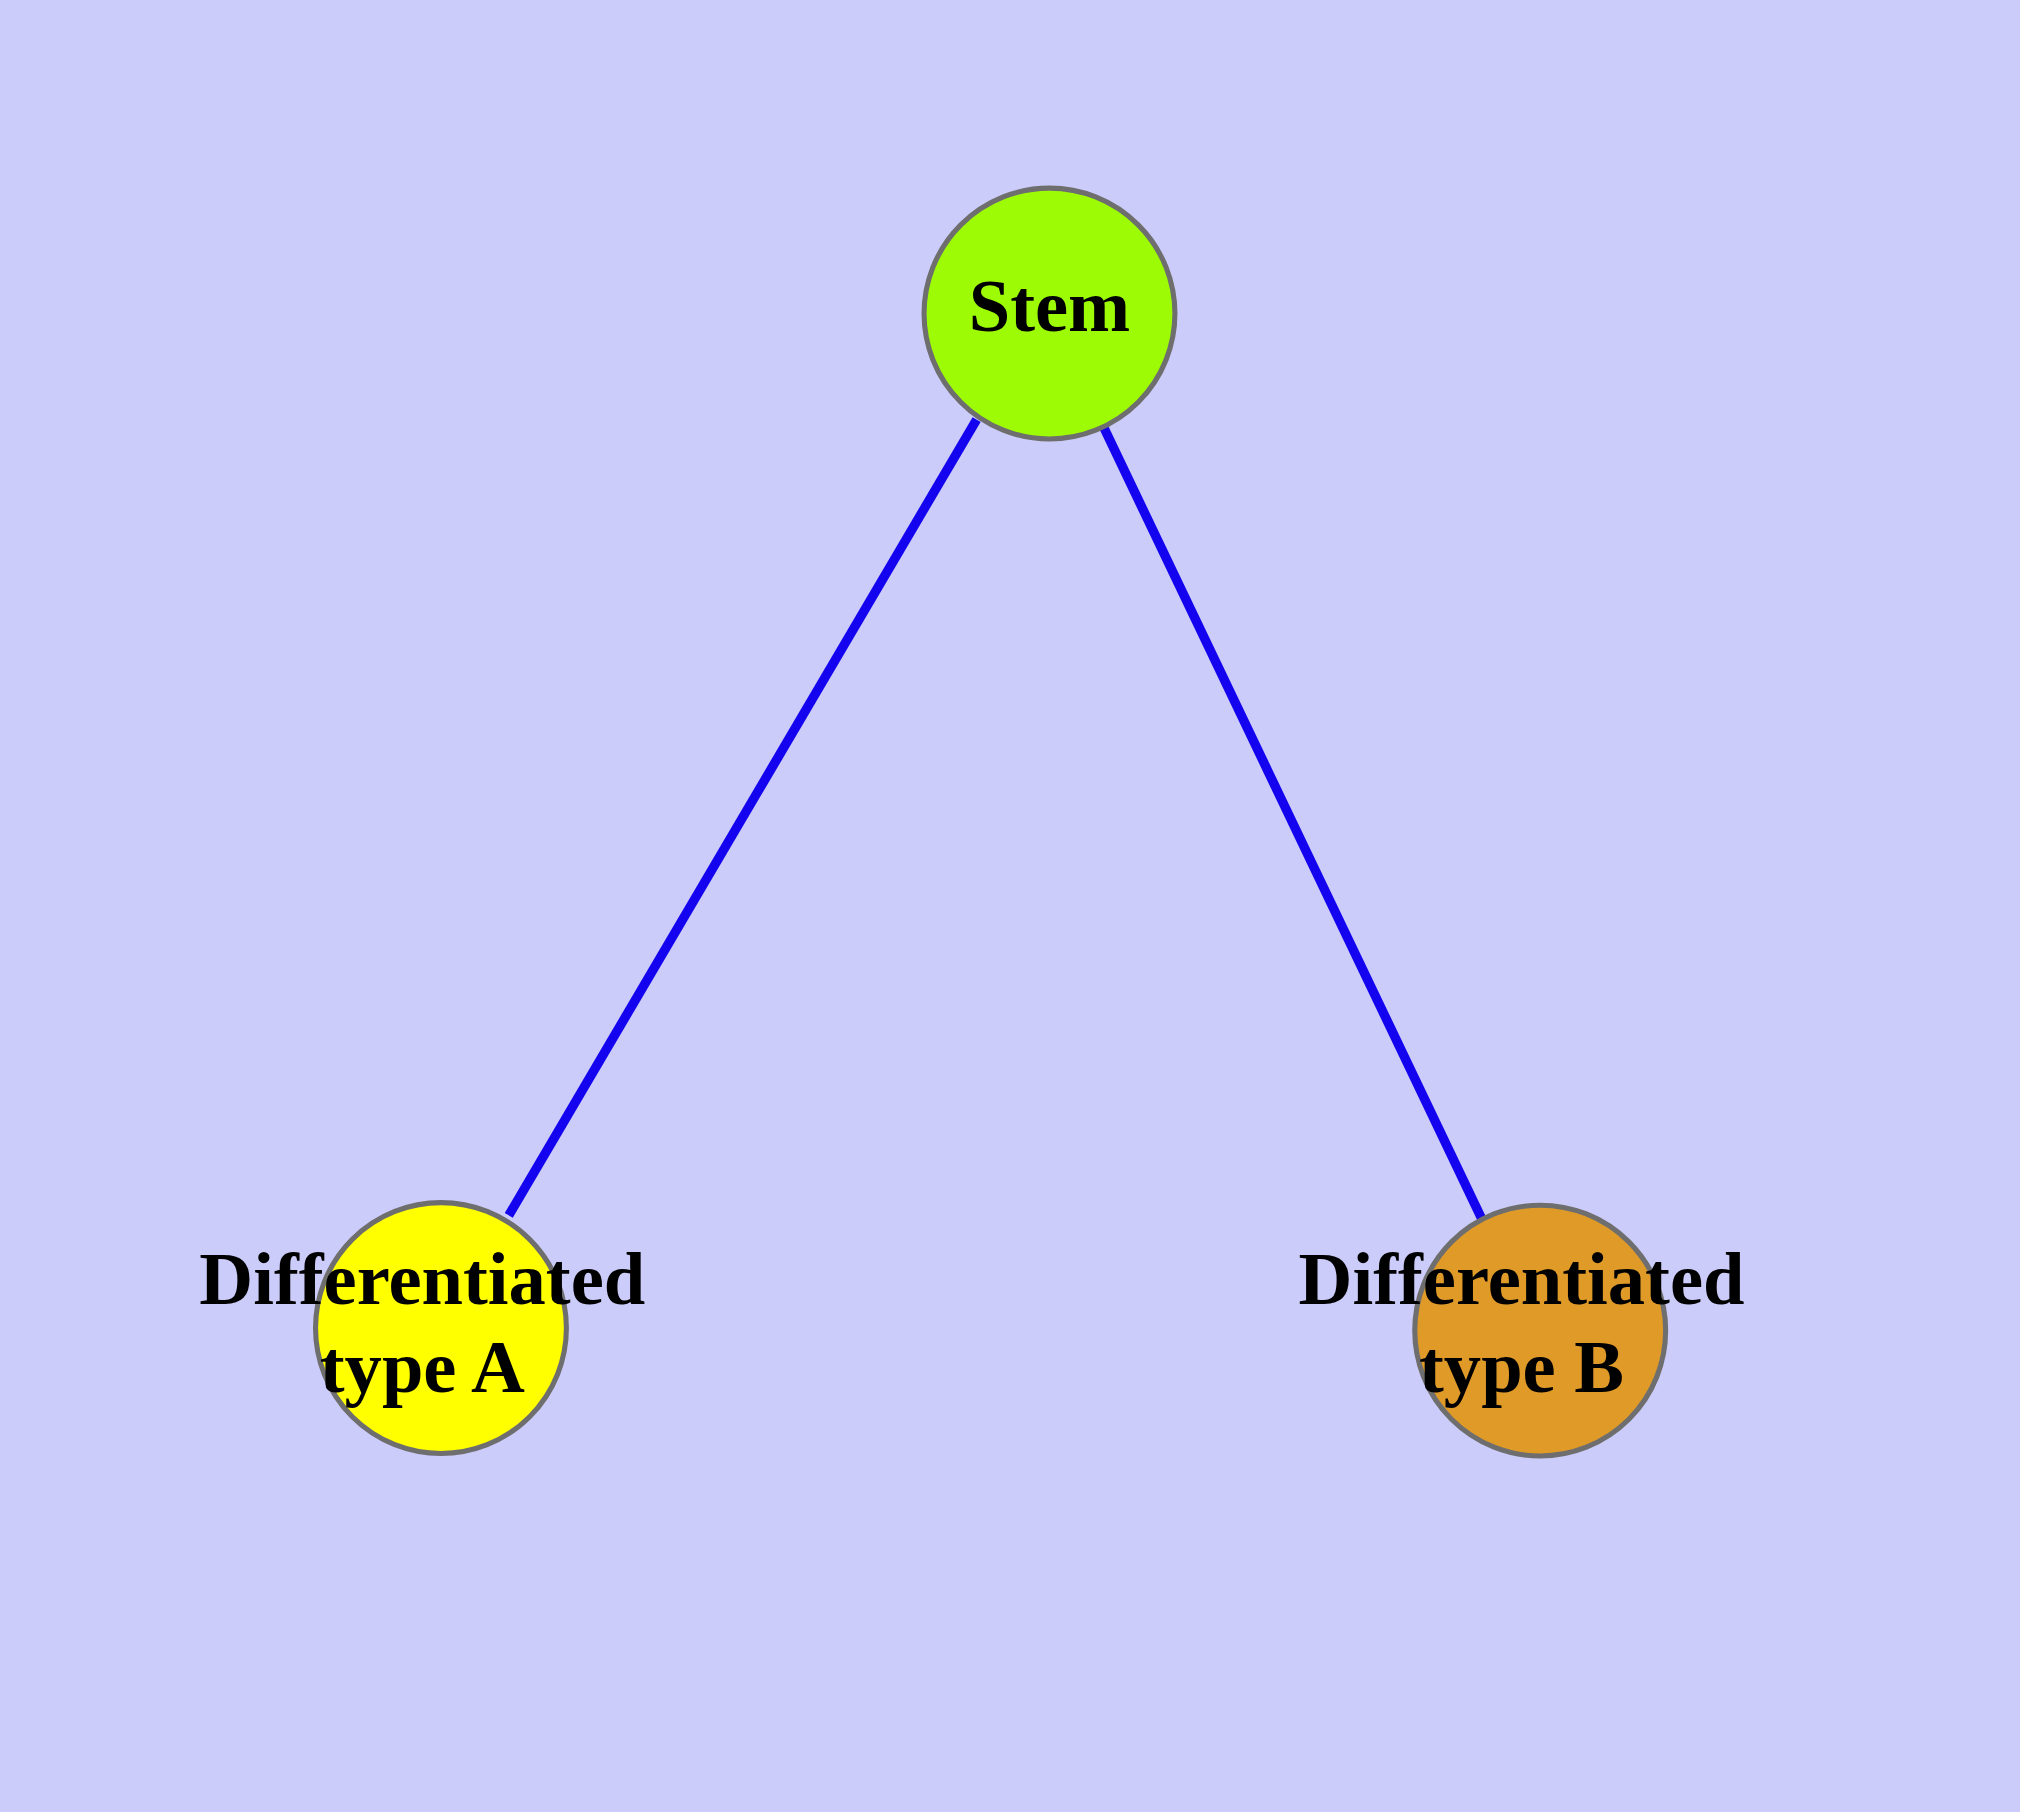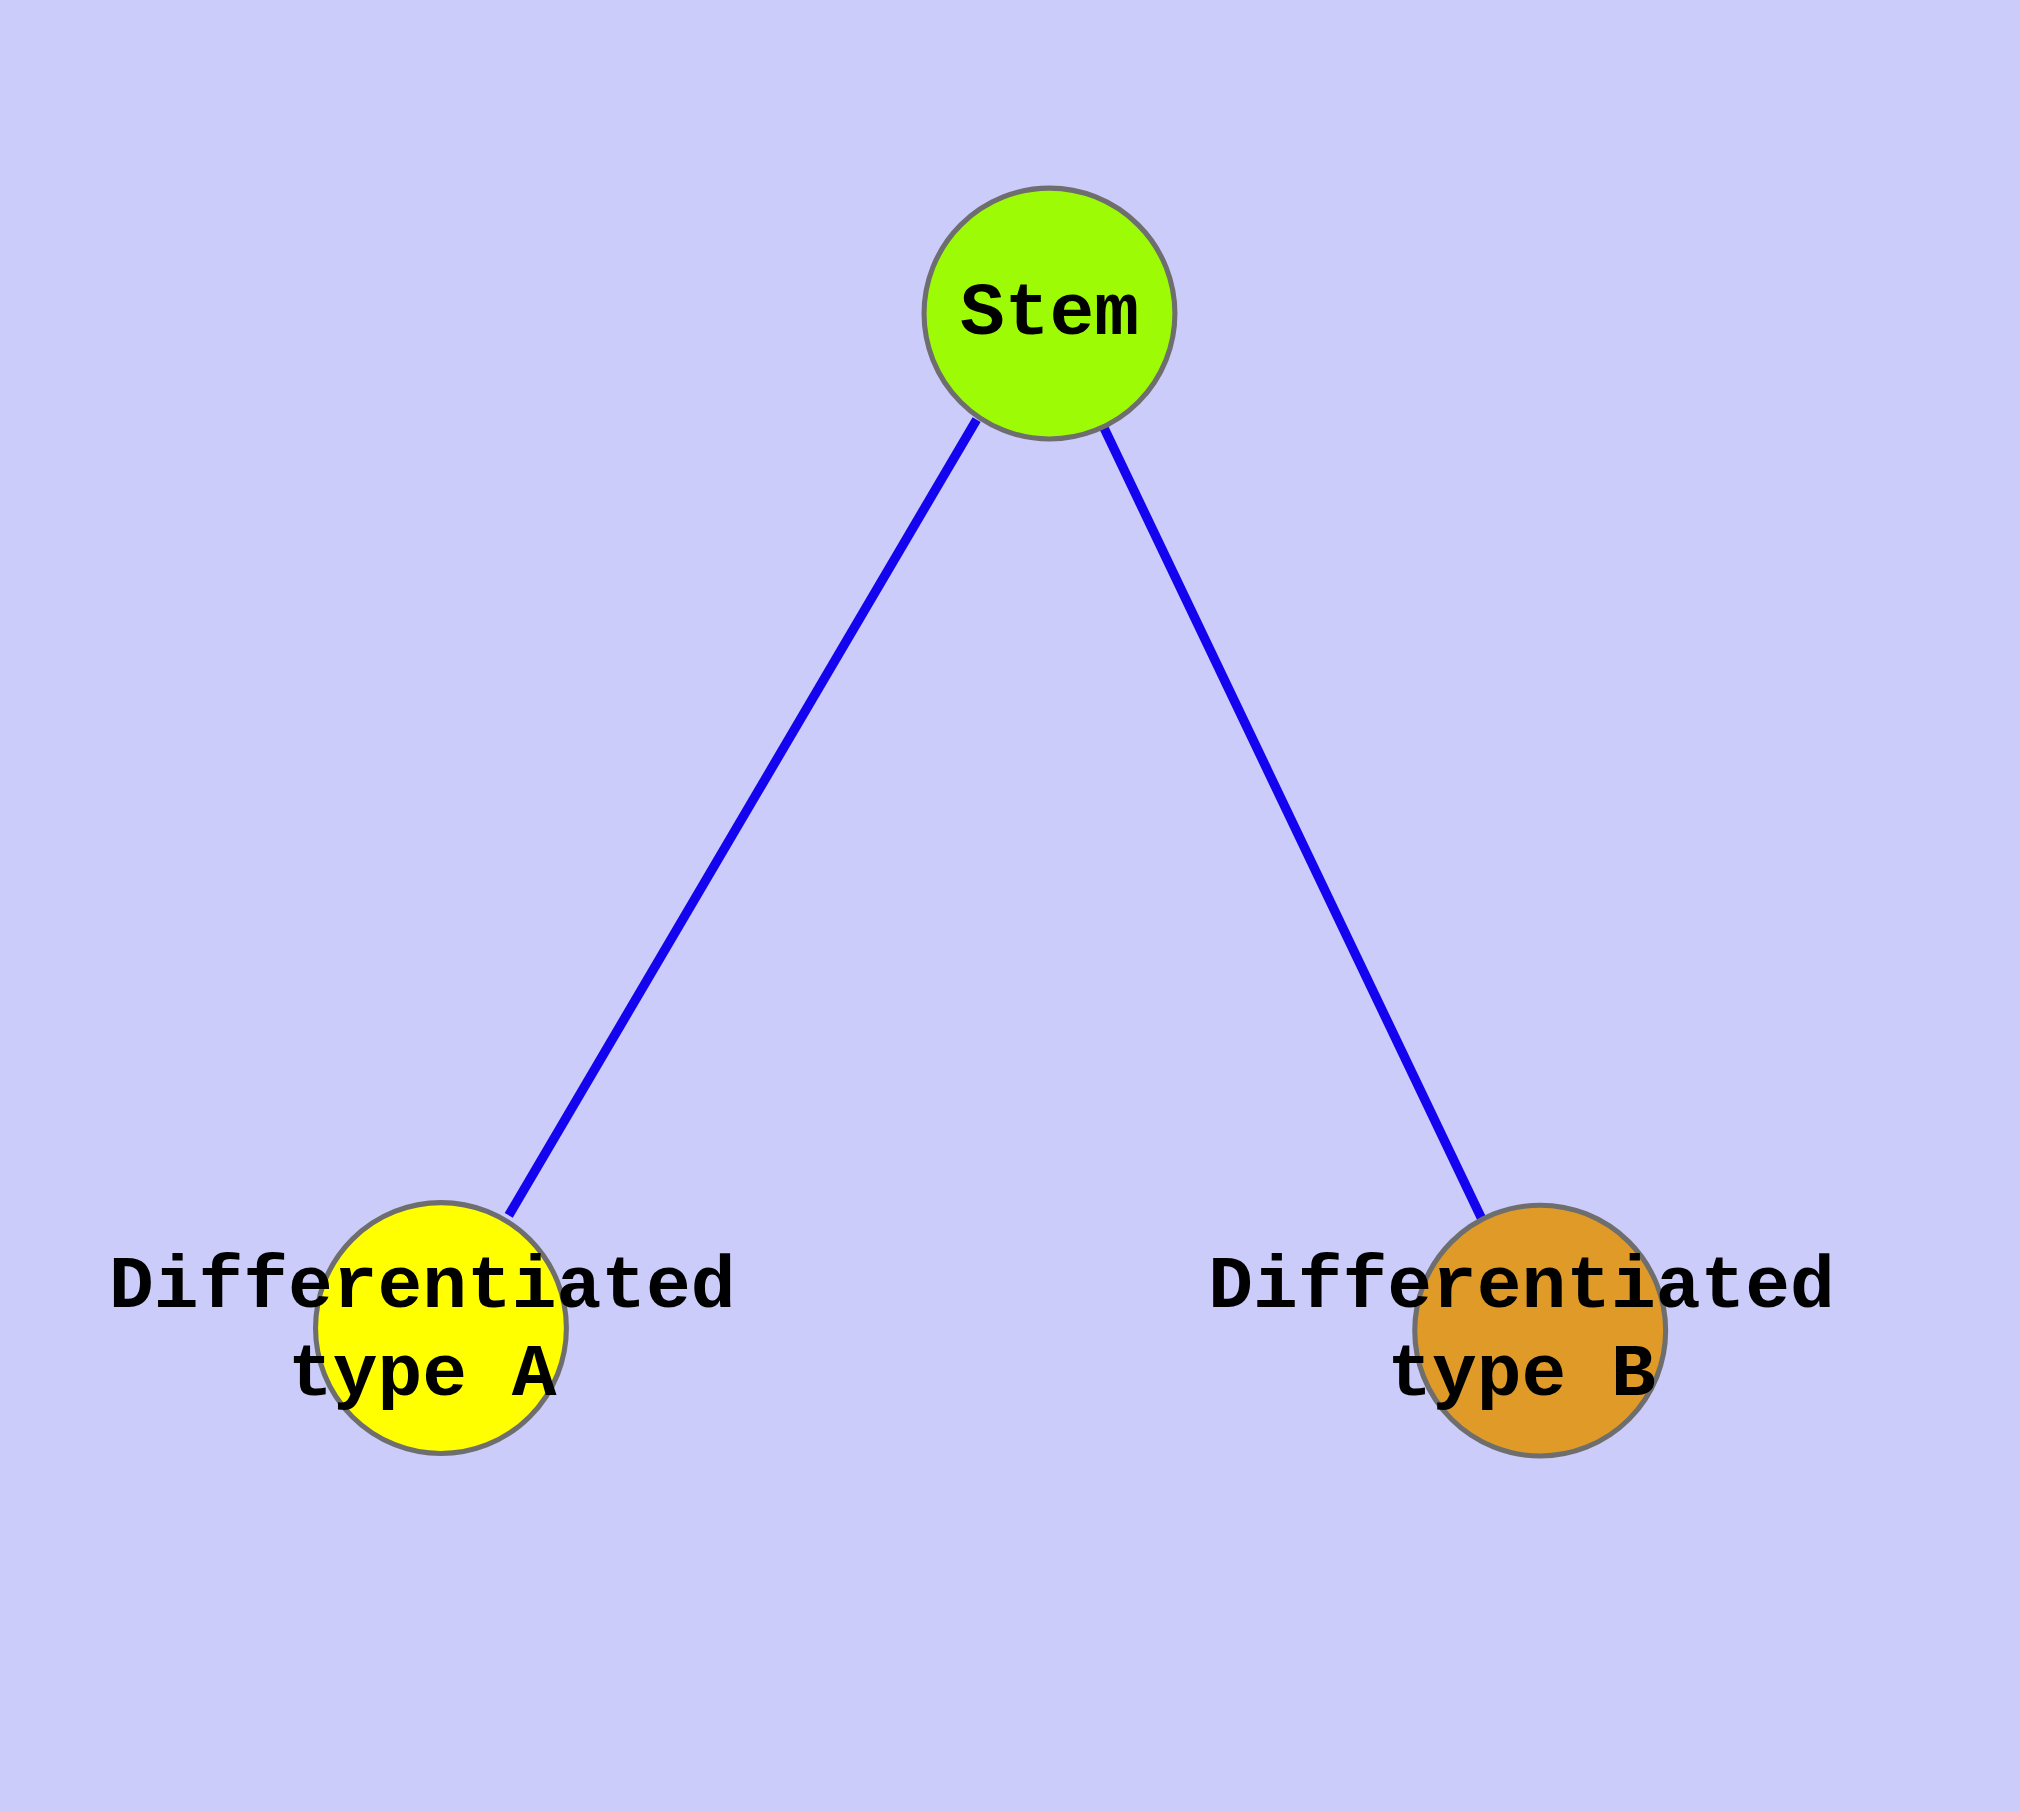--- a/index.html
+++ b/index.html
@@ -6,21 +6,21 @@
     margin: 0;
     padding: 0;
     background: #ccccfa;
   }
   #canvas {
     position: relative;
     width: 2021px;
     height: 1812px;
     background: #ccccfa;
     overflow: hidden;
-    font-family: Liberation Mono, monospace;
+    font-family: Liberation Serif, serif;
   }
   #graph-svg {
     position: absolute;
     left: 0;
     top: 0;
     width: 2021px;
     height: 1812px;
   }
   .node-label {
     font-weight: bold;

